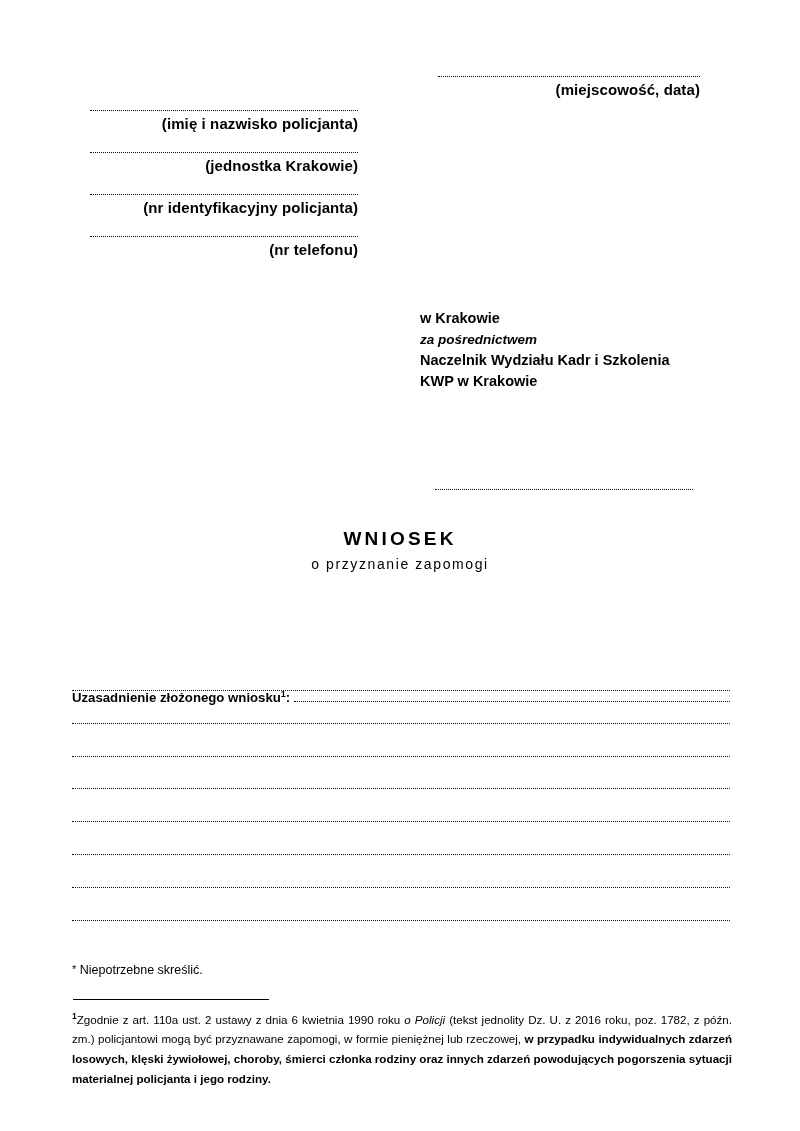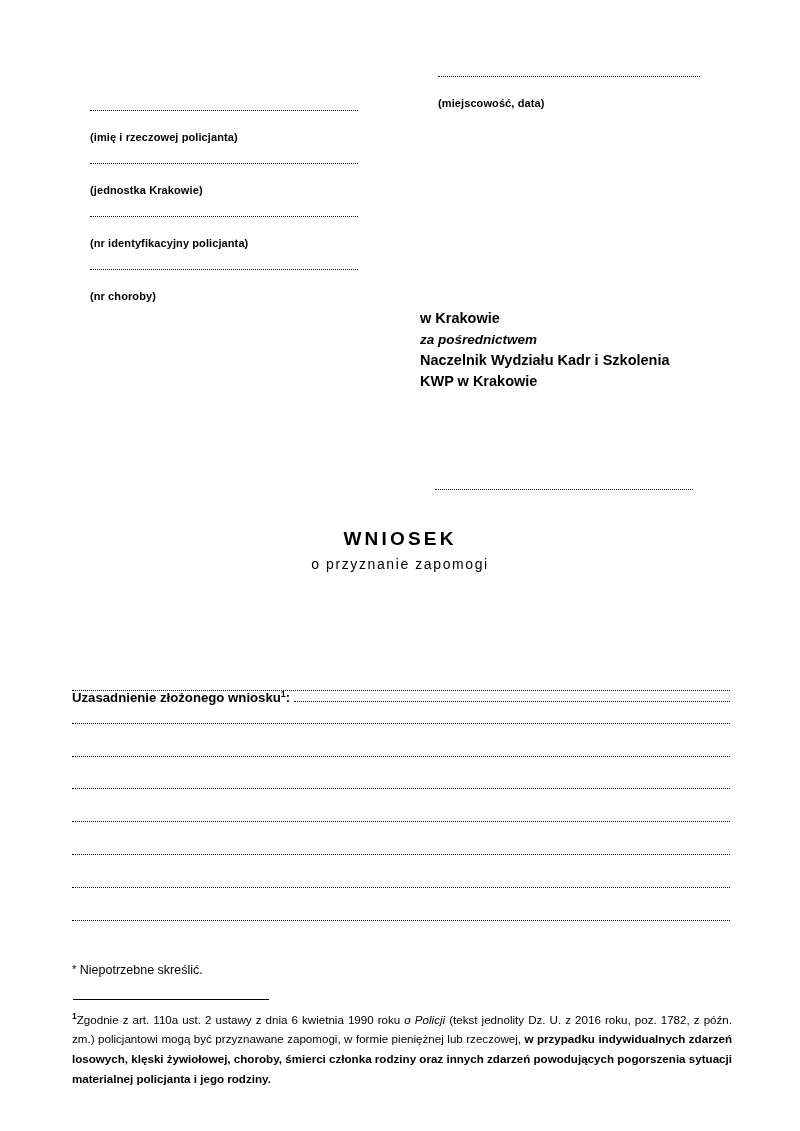--- a/index.html
+++ b/index.html
@@ -30,25 +30,25 @@
 
   
   .date-block {
     position: absolute;
     left: 438px;
     top: 76px;
     width: 262px;
   }
   .date-block .dots { width: 262px; }
   .caption {
-    text-align: left;
-    font-size: 11px;
+    text-align: right;
+    font-size: 15px;
     font-weight: bold;
     letter-spacing: 0.1px;
-    margin-top: 20px;
+    margin-top: 4px;
     white-space: nowrap;
   }
 
   
   .applicant-block {
     position: absolute;
     left: 90px;
     top: 110px;
     width: 268px;
   }
@@ -215,36 +215,36 @@
 
   <div class="date-block">
     <div class="dots"></div>
     <div class="caption">(miejscowość, data)</div>
   </div>
 
   <div class="applicant-block">
 
     <div class="field-group">
       <div class="dots"></div>
-      <div class="caption">(imię i rzeczowej policjanta)</div>
+      <div class="caption">(imię i nazwisko policjanta)</div>
     </div>
 
     <div class="field-group">
       <div class="dots"></div>
       <div class="caption">(jednostka Krakowie)</div>
     </div>
 
     <div class="field-group">
       <div class="dots"></div>
       <div class="caption">(nr identyfikacyjny policjanta)</div>
     </div>
 
     <div class="field-group">
       <div class="dots"></div>
-      <div class="caption">(nr choroby)</div>
+      <div class="caption">(nr telefonu)</div>
     </div>
 
   </div>
 
   <div class="recipient-block">
     <div class="rec-line">w Krakowie</div>
     <div class="rec-line italic">za pośrednictwem</div>
     <div class="rec-line">Naczelnik Wydziału Kadr i Szkolenia</div>
     <div class="rec-line">KWP w Krakowie</div>
   </div>

